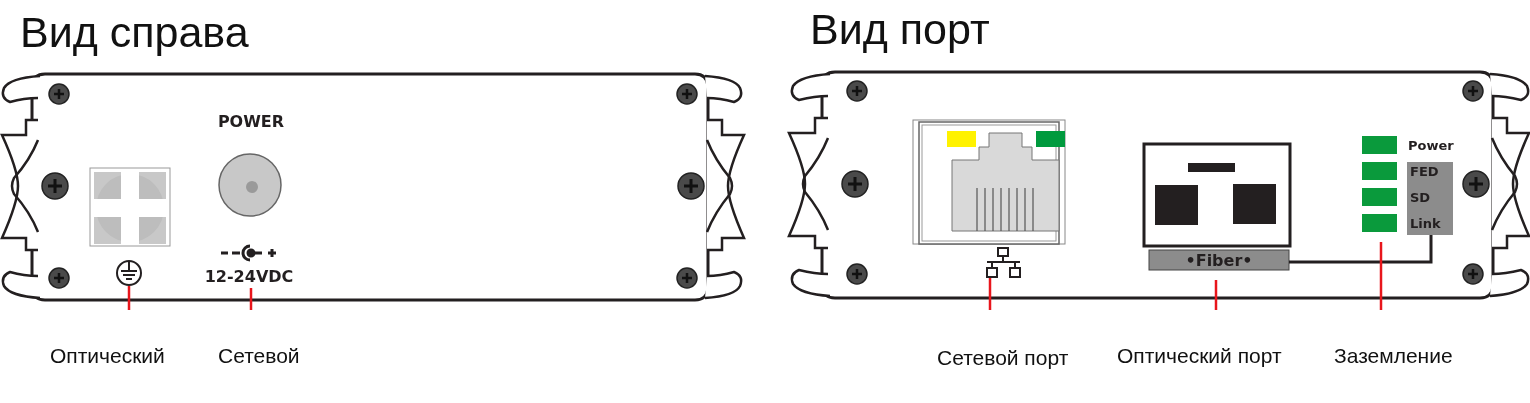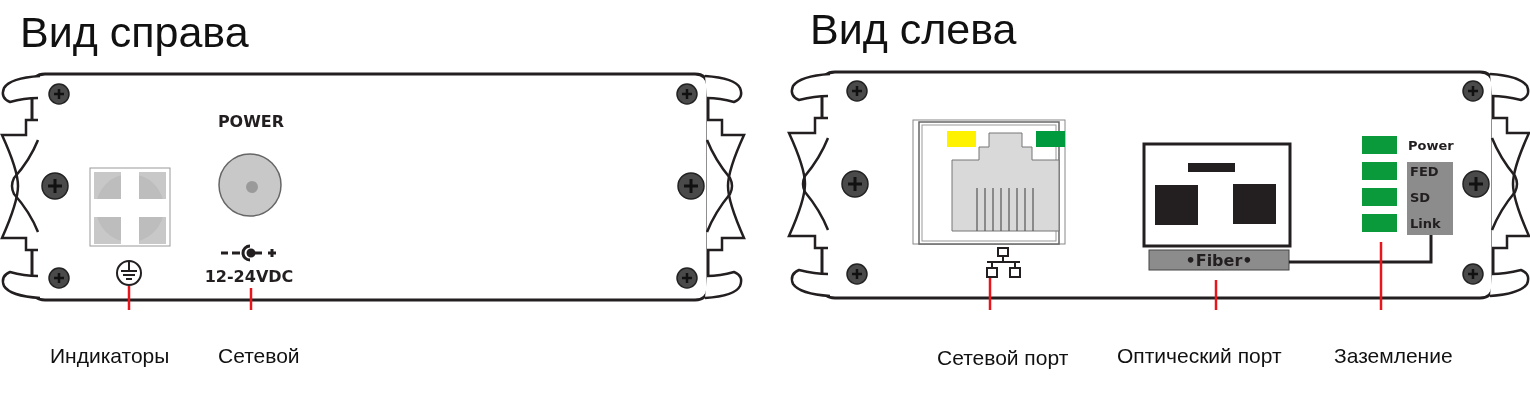--- a/index.html
+++ b/index.html
@@ -75,24 +75,24 @@
   <text x="249" y="222" font-size="16" fill="#231f20" text-anchor="middle">12-24VDC</text>
 
   <g>
     <line x1="129" y1="226" x2="129" y2="268" stroke="#e8161c" stroke-width="2.5"></line>
     <rect x="124" y="264" width="10" height="9" fill="#e8161c"></rect>
     <line x1="251" y1="228" x2="251" y2="268" stroke="#e8161c" stroke-width="2.5"></line>
     <rect x="246" y="264" width="10" height="9" fill="#e8161c"></rect>
   </g>
 </svg>
 
-<div class="abs caption" style="left:50px; top:344px;">Индикаторы</div>
+<div class="abs caption" style="left:50px; top:344px;">Оптический</div>
 <div class="abs caption" style="left:218px; top:344px;">Сетевой</div>
 
-<div class="abs title" style="left:810px; top:5px;">Вид слева</div>
+<div class="abs title" style="left:810px; top:5px;">Вид порт</div>
 
 <svg class="abs" style="left:775px; top:60px;" width="755" height="250">
 
   <path d="M60 12 L705 12 Q717 12 718 24 L718 226 Q717 238 705 238 L60 238 Q48 238 47 226 L47 24 Q48 12 60 12 Z" fill="#fff" stroke="#231f20" stroke-width="3"></path>
 
   <g fill="#fff" stroke="#231f20" stroke-width="2.5">
     <path d="M55 14 Q25 16 18 26 Q14 36 24 40 Q40 36 53 36"></path>
     <path d="M53 58 L40 58 L40 73 L14 73 Q30 108 30 124 Q30 140 14 176 L40 176 L40 188 L53 188"></path>
     <path d="M55 236 Q25 234 18 224 Q14 214 24 210 Q40 214 53 214"></path>
     <path d="M53 78 Q45 98 30 116 Q26 124 30 132 Q45 150 53 170" fill="none"></path>

